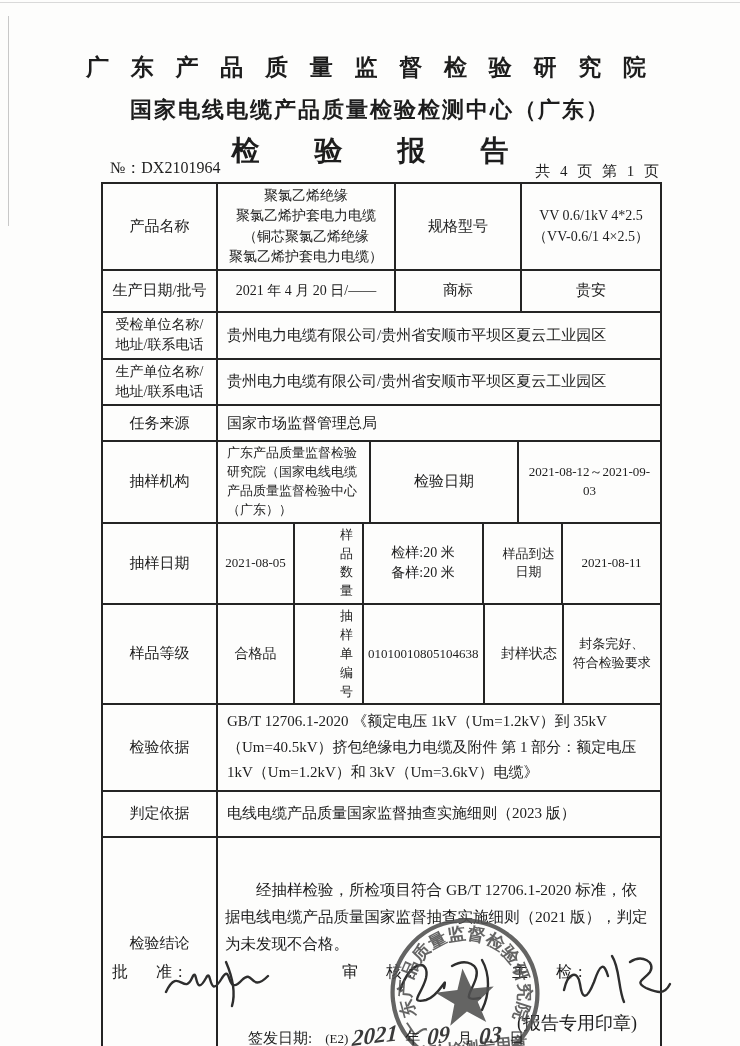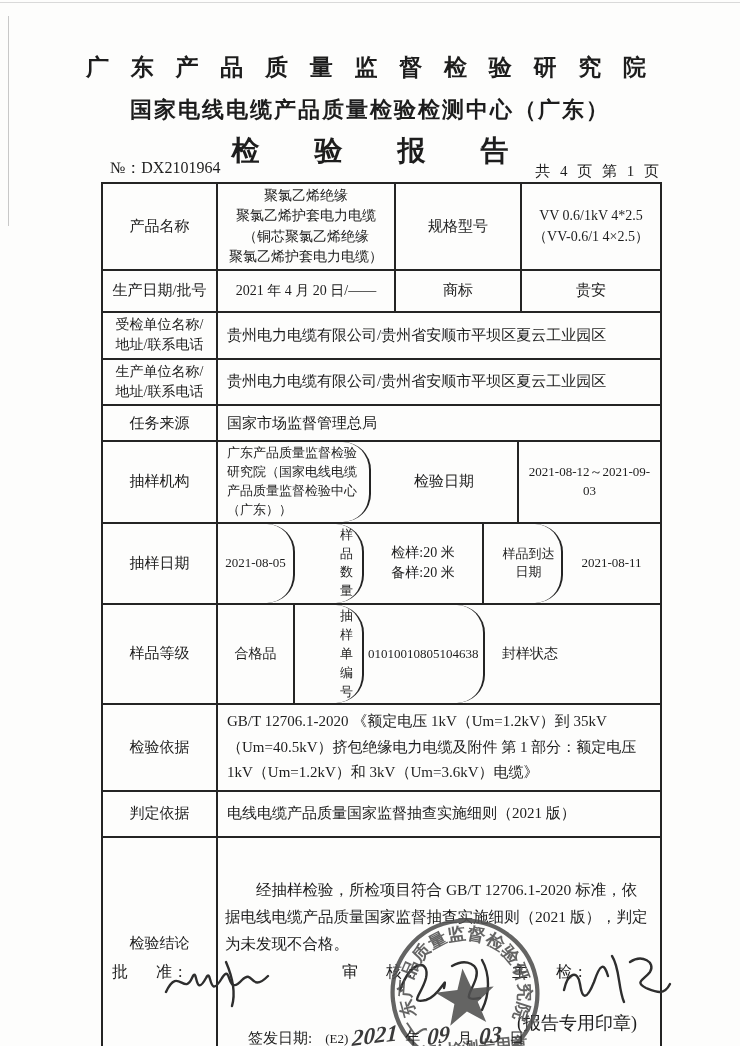--- a/index.html
+++ b/index.html
@@ -22,21 +22,21 @@
   .row{display:flex;border-bottom:2px solid #242424;}
   .row:last-child{border-bottom:none;}
   .c{border-right:2px solid #242424;box-sizing:border-box;display:flex;align-items:center;
      justify-content:center;text-align:center;white-space:pre-line;padding:2px 4px;line-height:1.45;}
   .c:last-child{border-right:none;}
   .c.left{justify-content:flex-start;text-align:left;padding-left:9px;}
   .w115{flex:0 0 115px;} .w178{flex:0 0 178px;} .w126{flex:0 0 126px;}
   .w153{flex:0 0 153px;} .w148{flex:0 0 148px;}
   .w77{flex:0 0 77px;} .w69{flex:0 0 69px;padding-left:40px;} .w120{flex:0 0 120px;} .w79{flex:0 0 79px;padding-left:16px;}
   .fx{flex:1 1 auto;}
-  .fs13{font-size:13px;border-radius:28px;} .fs14{font-size:14px;}
+  .fs13{font-size:13px;} .fs14{font-size:14px;}
   .basis{line-height:1.7;padding:4px 6px 4px 9px;}
 
   .concl{display:block;position:relative;padding:0;overflow:visible;}
   .concl-text{position:absolute;top:38px;left:7px;right:9px;text-indent:2em;
               line-height:1.75;font-size:15.5px;text-align:left;white-space:normal;}
   .seal{position:absolute;left:170px;top:78px;width:154px;height:154px;opacity:.88;
         transform:rotate(-6deg);z-index:3;}
   .seal-note{position:absolute;left:299px;top:172px;font-size:18px;white-space:nowrap;z-index:2;}
   .issue-line{position:absolute;left:30px;top:186px;display:flex;align-items:baseline;
               font-size:15px;white-space:nowrap;z-index:4;}
@@ -120,30 +120,32 @@
       <div class="c w79 fs13">样品到达日期</div>
       <div class="c fx fs13">2021-08-11</div>
     </div>
 
     <div class="row" style="min-height:40px">
       <div class="c w115">样品等级</div>
       <div class="c w77 fs14">合格品</div>
       <div class="c w69 fs13">抽样单编号</div>
       <div class="c w120 fs13">01010010805104638</div>
       <div class="c w79 fs14">封样状态</div>
+      <div class="c fx fs13">封条完好、
+符合检验要求</div>
     </div>
 
     <div class="row" style="min-height:64px">
       <div class="c w115">检验依据</div>
       <div class="c fx left basis">GB/T 12706.1-2020 《额定电压 1kV（Um=1.2kV）到 35kV（Um=40.5kV）挤包绝缘电力电缆及附件 第 1 部分：额定电压 1kV（Um=1.2kV）和 3kV（Um=3.6kV）电缆》</div>
     </div>
 
     <div class="row" style="min-height:44px">
       <div class="c w115">判定依据</div>
-      <div class="c fx left">电线电缆产品质量国家监督抽查实施细则（2021 版）</div>
+      <div class="c fx left">电线电缆产品质量国家监督抽查实施细则（2023 版）</div>
     </div>
 
     <div class="row" style="min-height:212px">
       <div class="c w115">检验结论</div>
       <div class="c fx concl">
         <div class="concl-text">经抽样检验，所检项目符合 GB/T 12706.1-2020 标准，依据电线电缆产品质量国家监督抽查实施细则（2021 版），判定为未发现不合格。</div>
 
         <svg class="seal" viewBox="0 0 200 200">
           <circle cx="100" cy="100" r="94" fill="none" stroke="#4f4f4f" stroke-width="5.5"></circle>
           <path id="sealArc" d="M 46.4,145 A 70,70 0 1,1 153.6,145" fill="none"></path>

